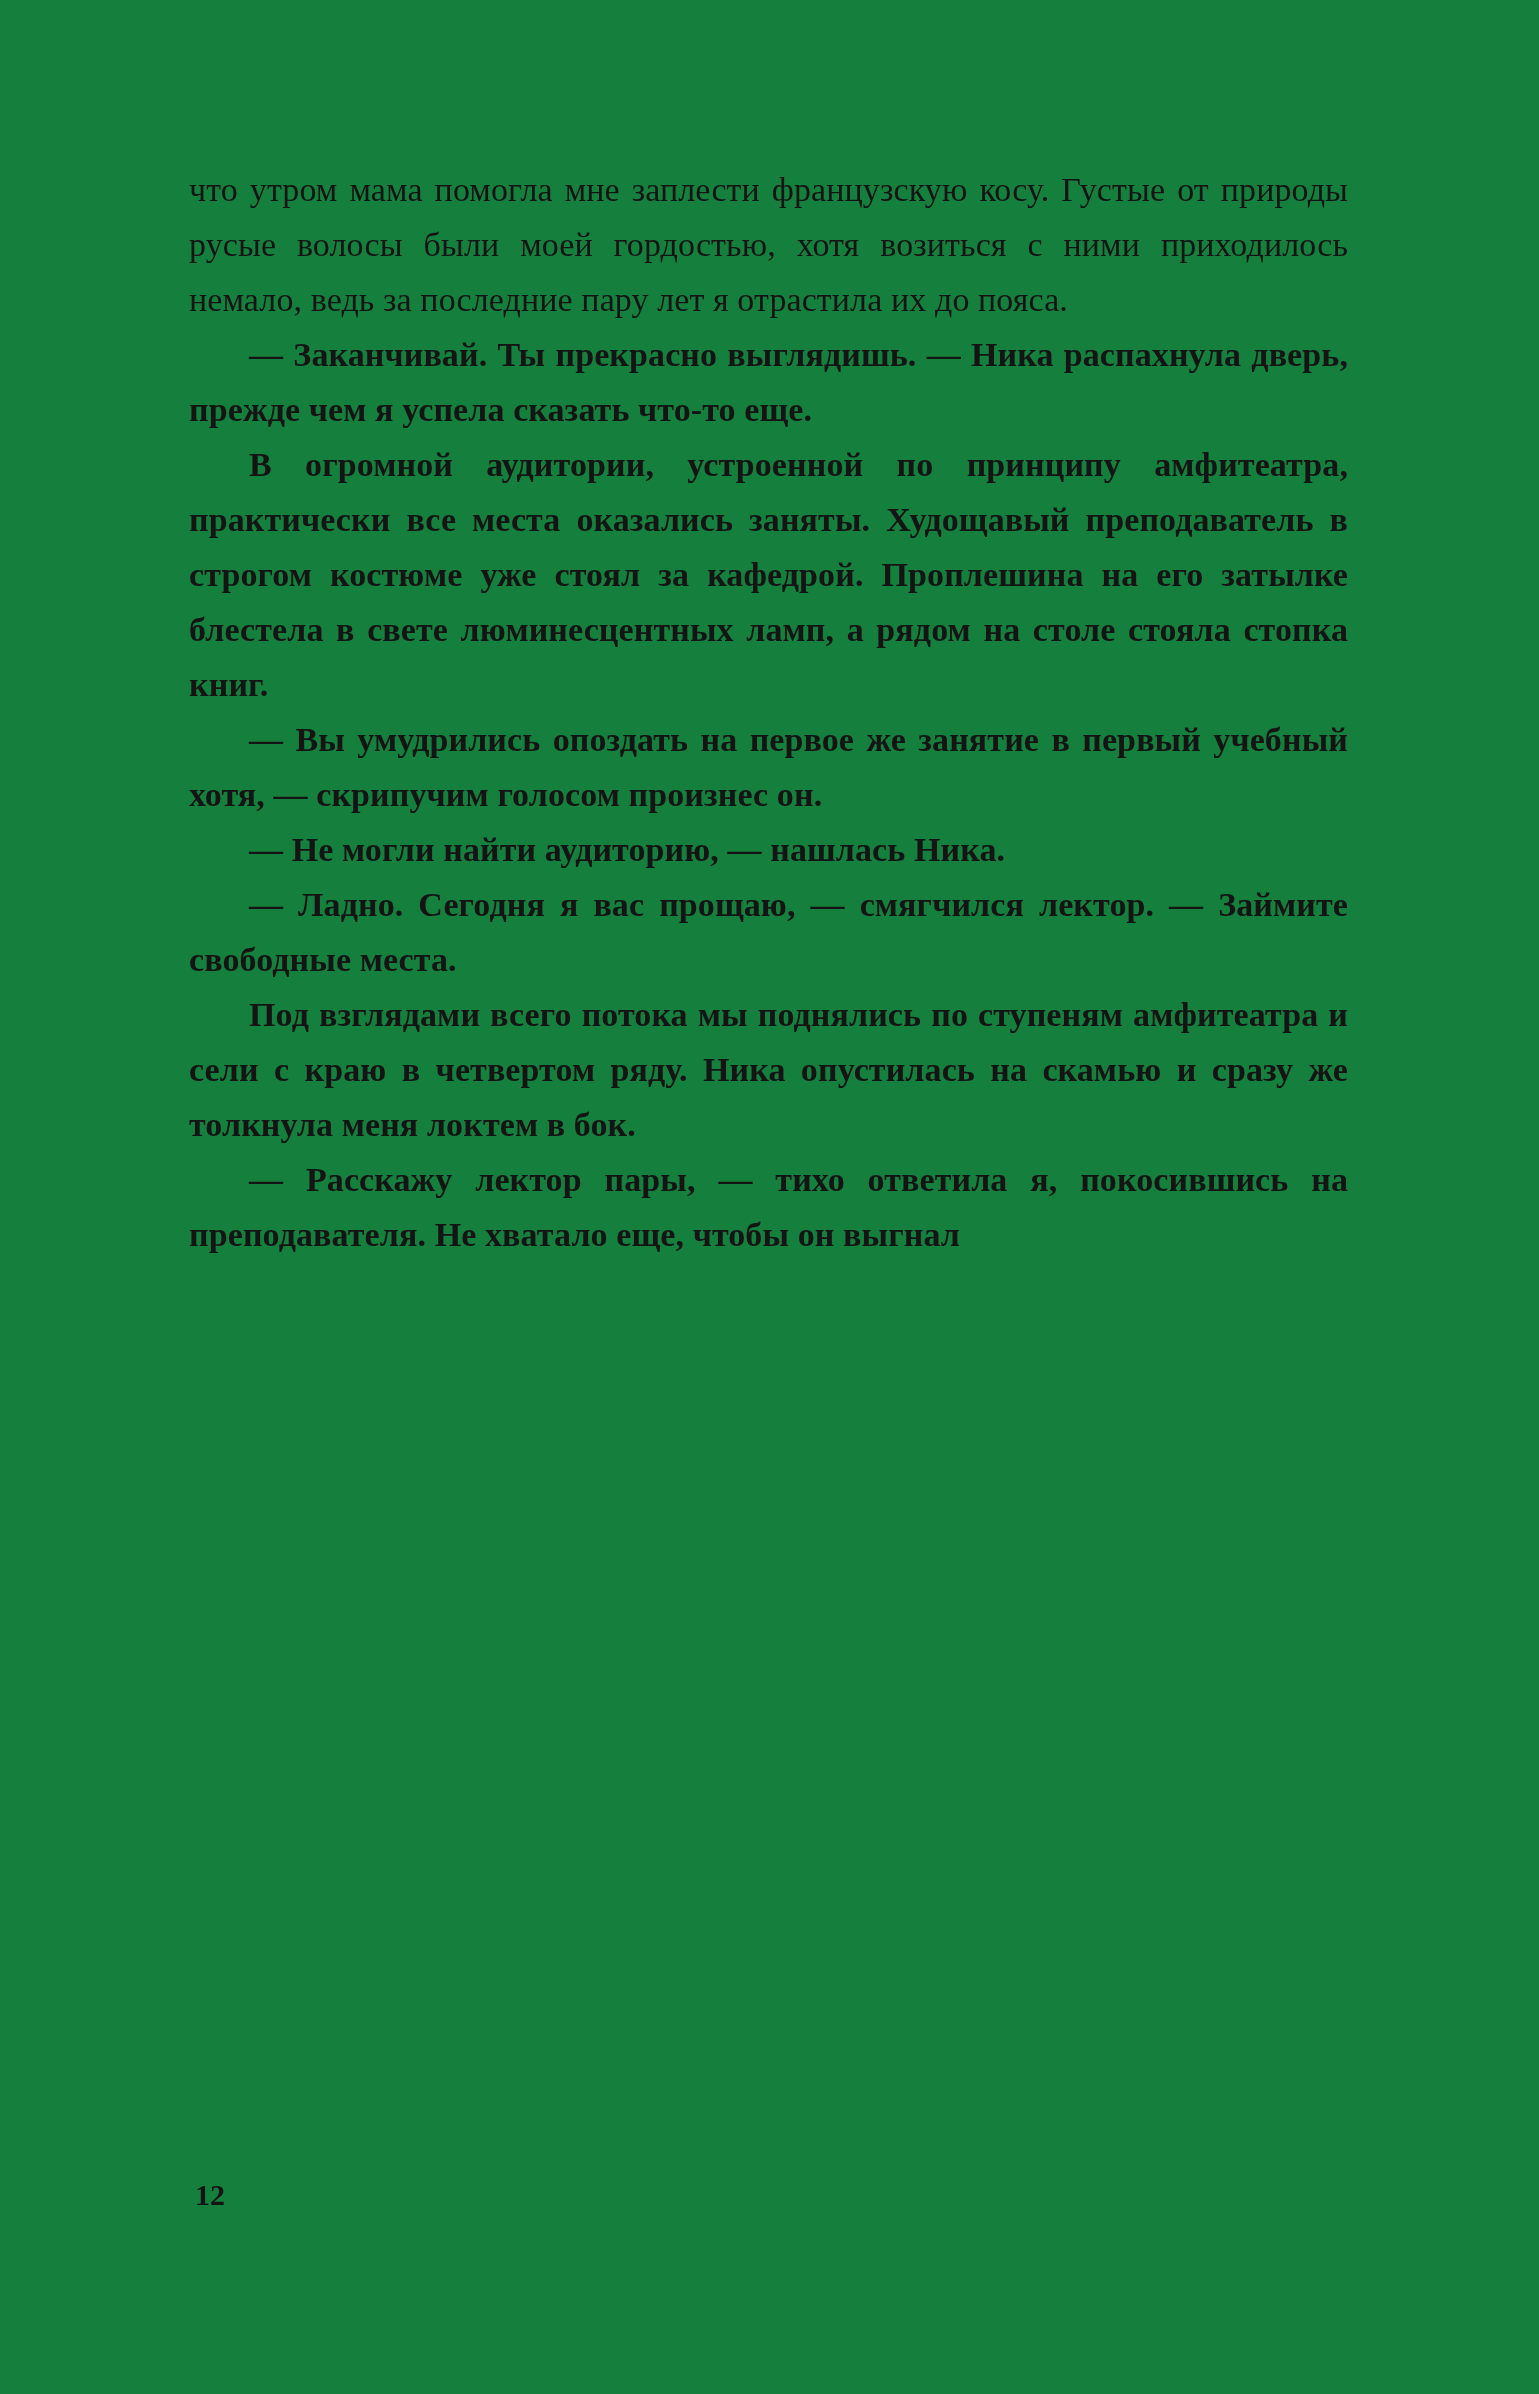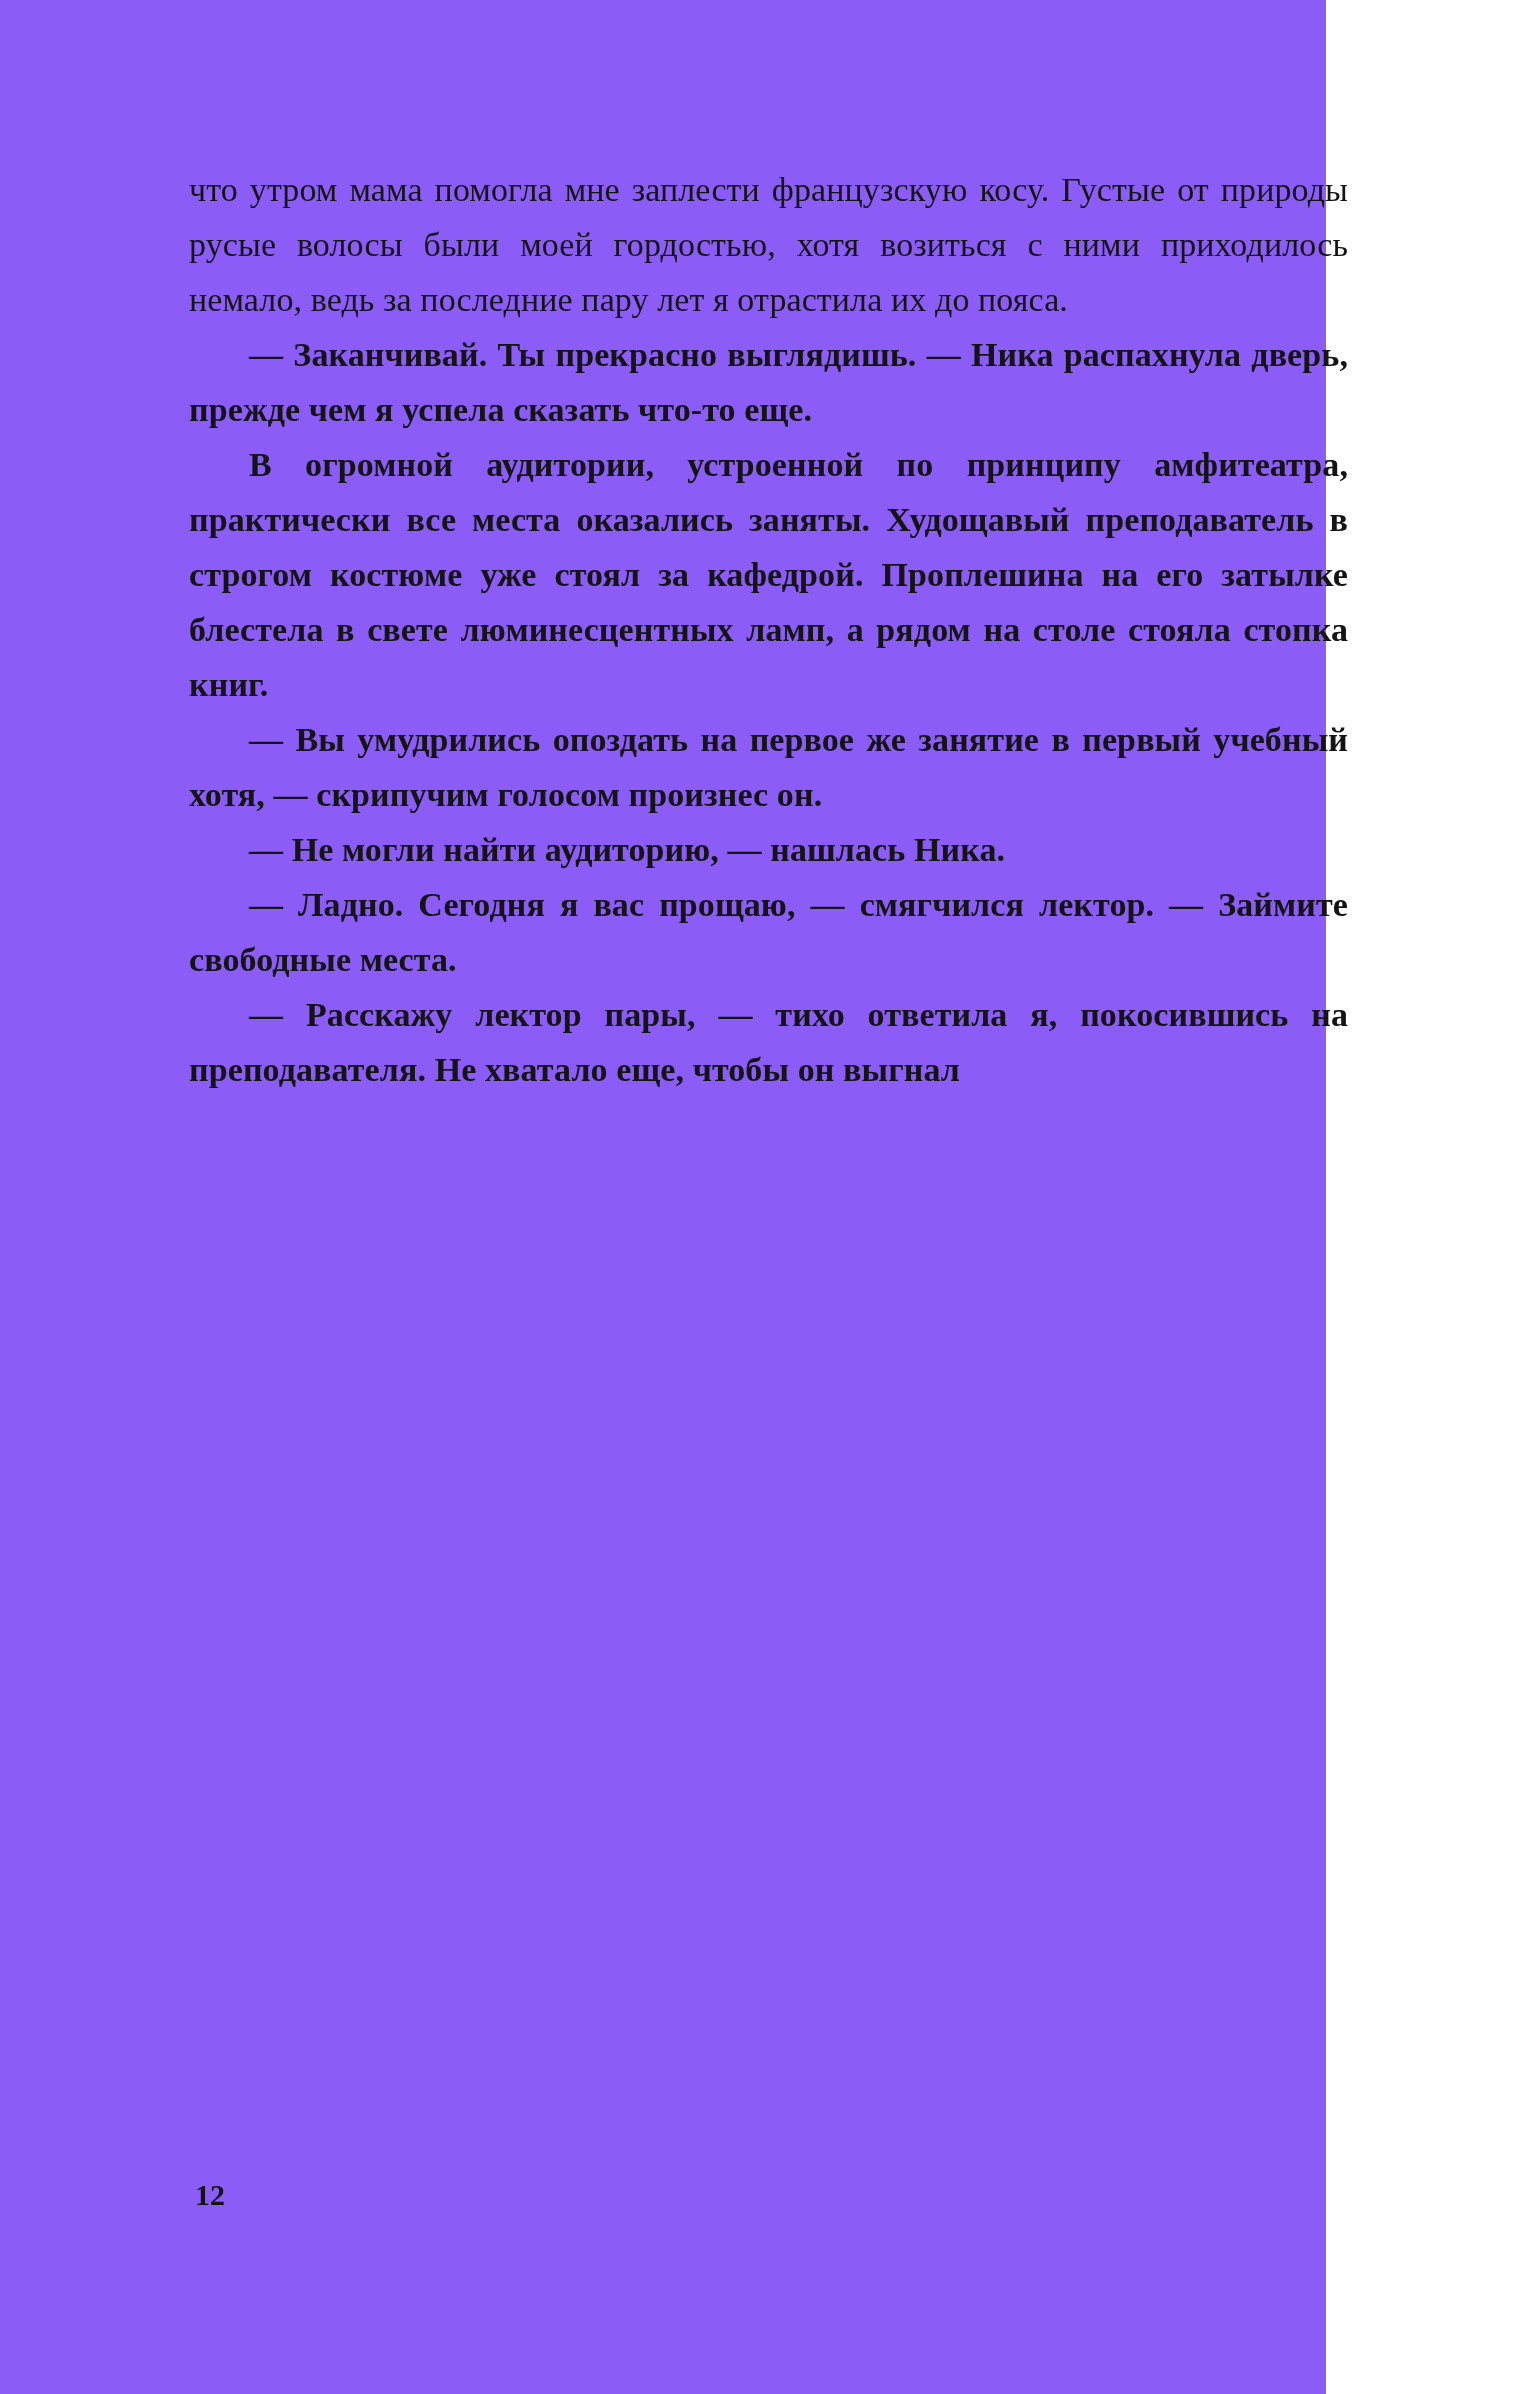--- a/index.html
+++ b/index.html
@@ -9,24 +9,24 @@
   }
   body {
     width: 1539px;
     height: 2394px;
     font-family: "Liberation Serif", serif;
     color: #1a1a1a;
     -webkit-font-smoothing: antialiased;
   }
   .page {
     position: relative;
-    width: 1326px;
+    width: 1539px;
     height: 2394px;
     box-sizing: border-box;
-    background: #8b5cf6;
+    background: #15803d;
   }
   .text-column {
     position: absolute;
     left: 189px;
     top: 162px;
     width: 1159px;
   }
   .para {
     margin: 0;
     font-size: 34px;
@@ -60,19 +60,20 @@
 
 <div class="page">
 
   <div class="text-column">
     <p class="para noindent">что утром мама помогла мне заплести французскую косу. Густые от природы русые волосы были моей гордостью, хотя возиться с ними приходилось немало, ведь за последние пару лет я отрастила их до пояса.</p>
     <p class="para indent">— Заканчивай. Ты прекрасно выглядишь. — Ника распахнула дверь, прежде чем я успела сказать что-то еще.</p>
     <p class="para indent">В огромной аудитории, устроенной по принципу амфитеатра, практически все места оказались заняты. Худощавый преподаватель в строгом костюме уже стоял за кафедрой. Проплешина на его затылке блестела в свете люминесцентных ламп, а рядом на столе стояла стопка книг.</p>
     <p class="para indent">— Вы умудрились опоздать на первое же занятие в первый учебный хотя, — скрипучим голосом произнес он.</p>
     <p class="para indent">— Не могли найти аудиторию, — нашлась Ника.</p>
     <p class="para indent">— Ладно. Сегодня я вас прощаю, — смягчился лектор. — Займите свободные места.</p>
+    <p class="para indent">Под взглядами всего потока мы поднялись по ступеням амфитеатра и сели с краю в четвертом ряду. Ника опустилась на скамью и сразу же толкнула меня локтем в бок.</p>
     <p class="para indent">— Расскажу лектор пары, — тихо ответила я, покосившись на преподавателя. Не хватало еще, чтобы он выгнал</p>
   </div>
 
   <div class="page-number">12</div>
 
 </div>
 
 
 </body></html>

